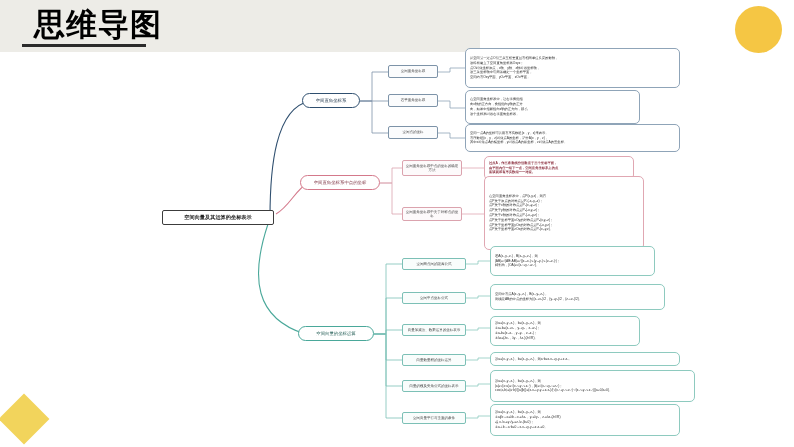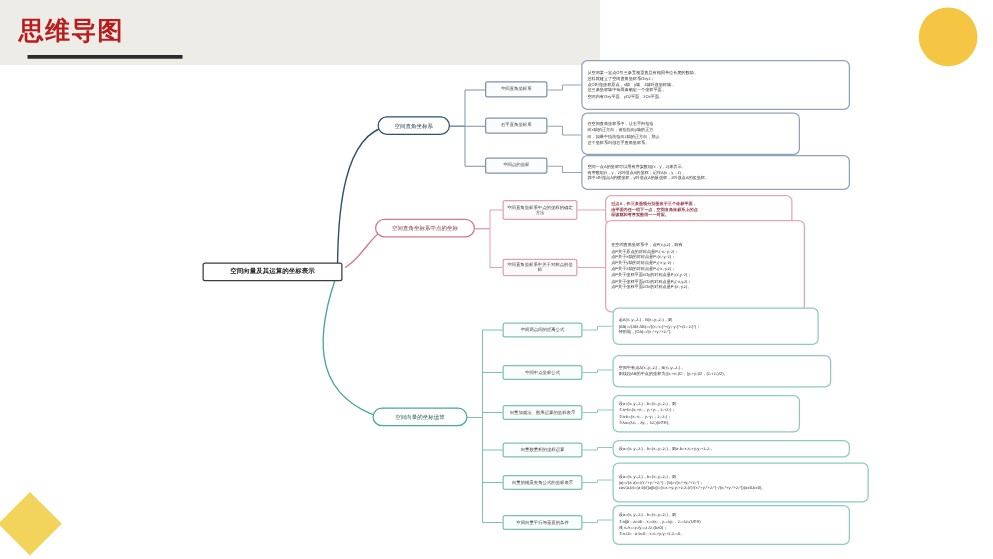--- a/index.html
+++ b/index.html
@@ -10,22 +10,22 @@
     overflow:hidden;
     position:relative;
   }
   .slide{position:absolute;inset:0;background:#ffffff;}
   
   .header-band{
     position:absolute;left:0;top:0;width:480px;height:52px;
     background:#edece7;
   }
   .page-title{
-    position:absolute;left:15px;top:8px;
-    font-size:20px;font-weight:bold;color:#b91c1c;
+    position:absolute;left:34px;top:8px;
+    font-size:31px;font-weight:bold;color:#000000;
     letter-spacing:1px;line-height:34px;
     white-space:nowrap;
   }
   .title-rule{
     position:absolute;left:22px;top:44px;width:124px;height:3px;
     background:#2b2b2b;
   }
   .deco-circle{
     position:absolute;right:12px;top:6px;width:47px;height:47px;
     border-radius:50%;background:#f5c644;

